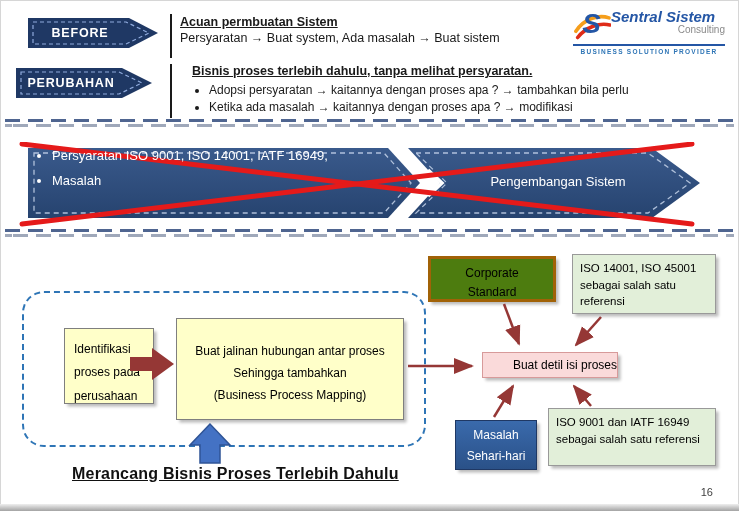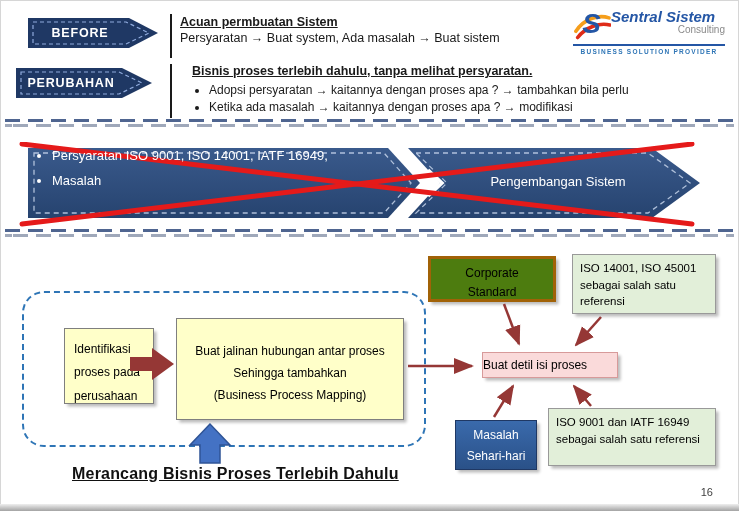--- a/index.html
+++ b/index.html
@@ -45,21 +45,21 @@
        box-shadow:2.5px 2.5px 3px rgba(0,0,0,.28);}
   .box-yellow{background:#FFFFC9;border:1px solid #7f7f7f;}
   .box-identify{left:36px;top:328px;width:90px;height:76px;padding:9px 0 0 9px;line-height:1.95;margin-left:28px;}
   .box-mapping{left:176px;top:318px;width:228px;height:102px;text-align:center;padding-top:21px;line-height:1.85;}
   .box-corporate{left:428px;top:256px;width:128px;height:46px;background:#4d7c0f;border:3px solid #a16207;
                  text-align:center;padding-top:5px;line-height:1.6;}
   .box-green{background:#E2EFD9;border:1px solid #999;font-size:11.5px;line-height:1.45;padding:5px 7px;}
   .box-iso-top{left:572px;top:254px;width:144px;height:60px;}
   .box-iso-bottom{left:548px;top:408px;width:168px;height:58px;}
   .box-detail{left:482px;top:352px;width:136px;height:26px;background:#FADADA;border:1px solid #D79A9A;
-              text-align:left;line-height:24px;}
+              text-align:right;line-height:24px;}
   .box-masalah{left:455px;top:420px;width:82px;height:50px;color:#fff;text-align:center;padding-top:4px;line-height:1.75;
                background:linear-gradient(180deg,#3A6AAC,#2A5188);border:1px solid #1F3864;}
   .caption{position:absolute;left:72px;top:465px;font-size:16px;font-weight:600;color:#111;
            text-decoration:underline;letter-spacing:.2px;}
   .pagenum{position:absolute;right:26px;top:486px;font-size:11px;color:#404040;}
   .connectors{position:absolute;left:0;top:240px;width:739px;height:271px;pointer-events:none;}
   .bottom-strip{position:absolute;left:0;right:0;bottom:0;height:7px;
                 background:linear-gradient(180deg,#efefef,#a3a3a3);}
 </style>
 </head>

